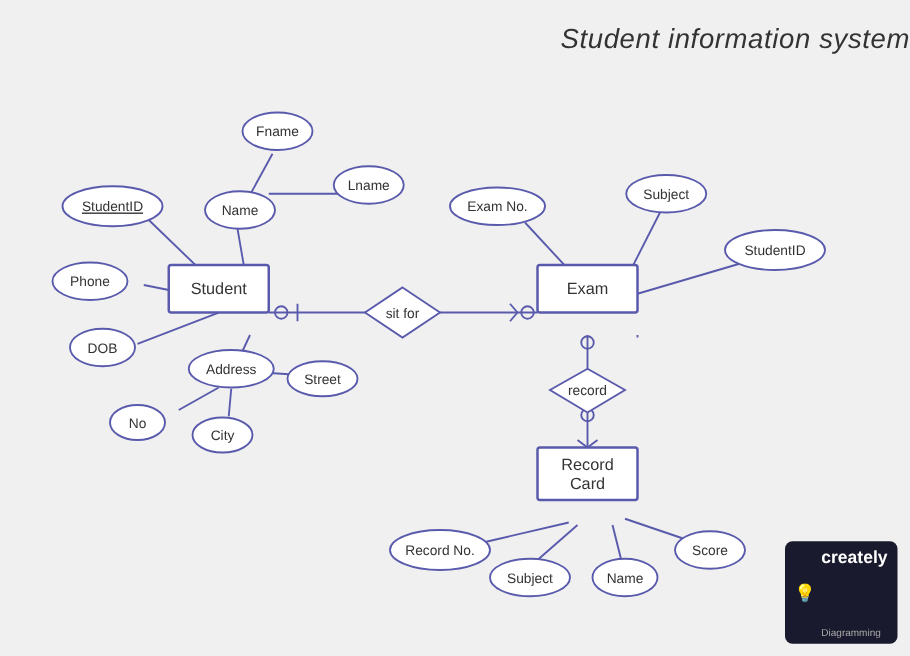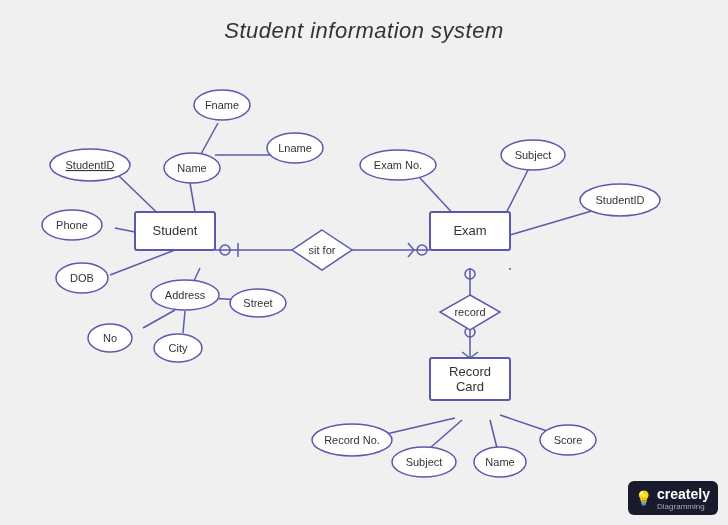--- a/index.html
+++ b/index.html
@@ -10,21 +10,21 @@
       font-family: Arial, sans-serif;
       overflow: hidden;
       position: relative;
     }
     .diagram-container {
       width: 728px;
       height: 525px;
       position: relative;
     }
     .title {
-      text-align: center;
+      text-align: right;
       font-style: italic;
       font-size: 22px;
       color: #333;
       padding-top: 18px;
       font-weight: 300;
       letter-spacing: 0.5px;
     }
     svg {
       position: absolute;
       top: 0;
@@ -89,20 +89,21 @@
     .branding-text {
       color: white;
       font-size: 14px;
       font-weight: bold;
     }
     .branding-sub {
       color: #aaa;
       font-size: 8px;
       display: block;
       line-height: 1;
+      margin-top: 48px;
     }
   </style>
 </head>
 <body>
 
 <div class="diagram-container">
   <div class="title">Student information system</div>
 
   <svg id="diagram-svg">
 

